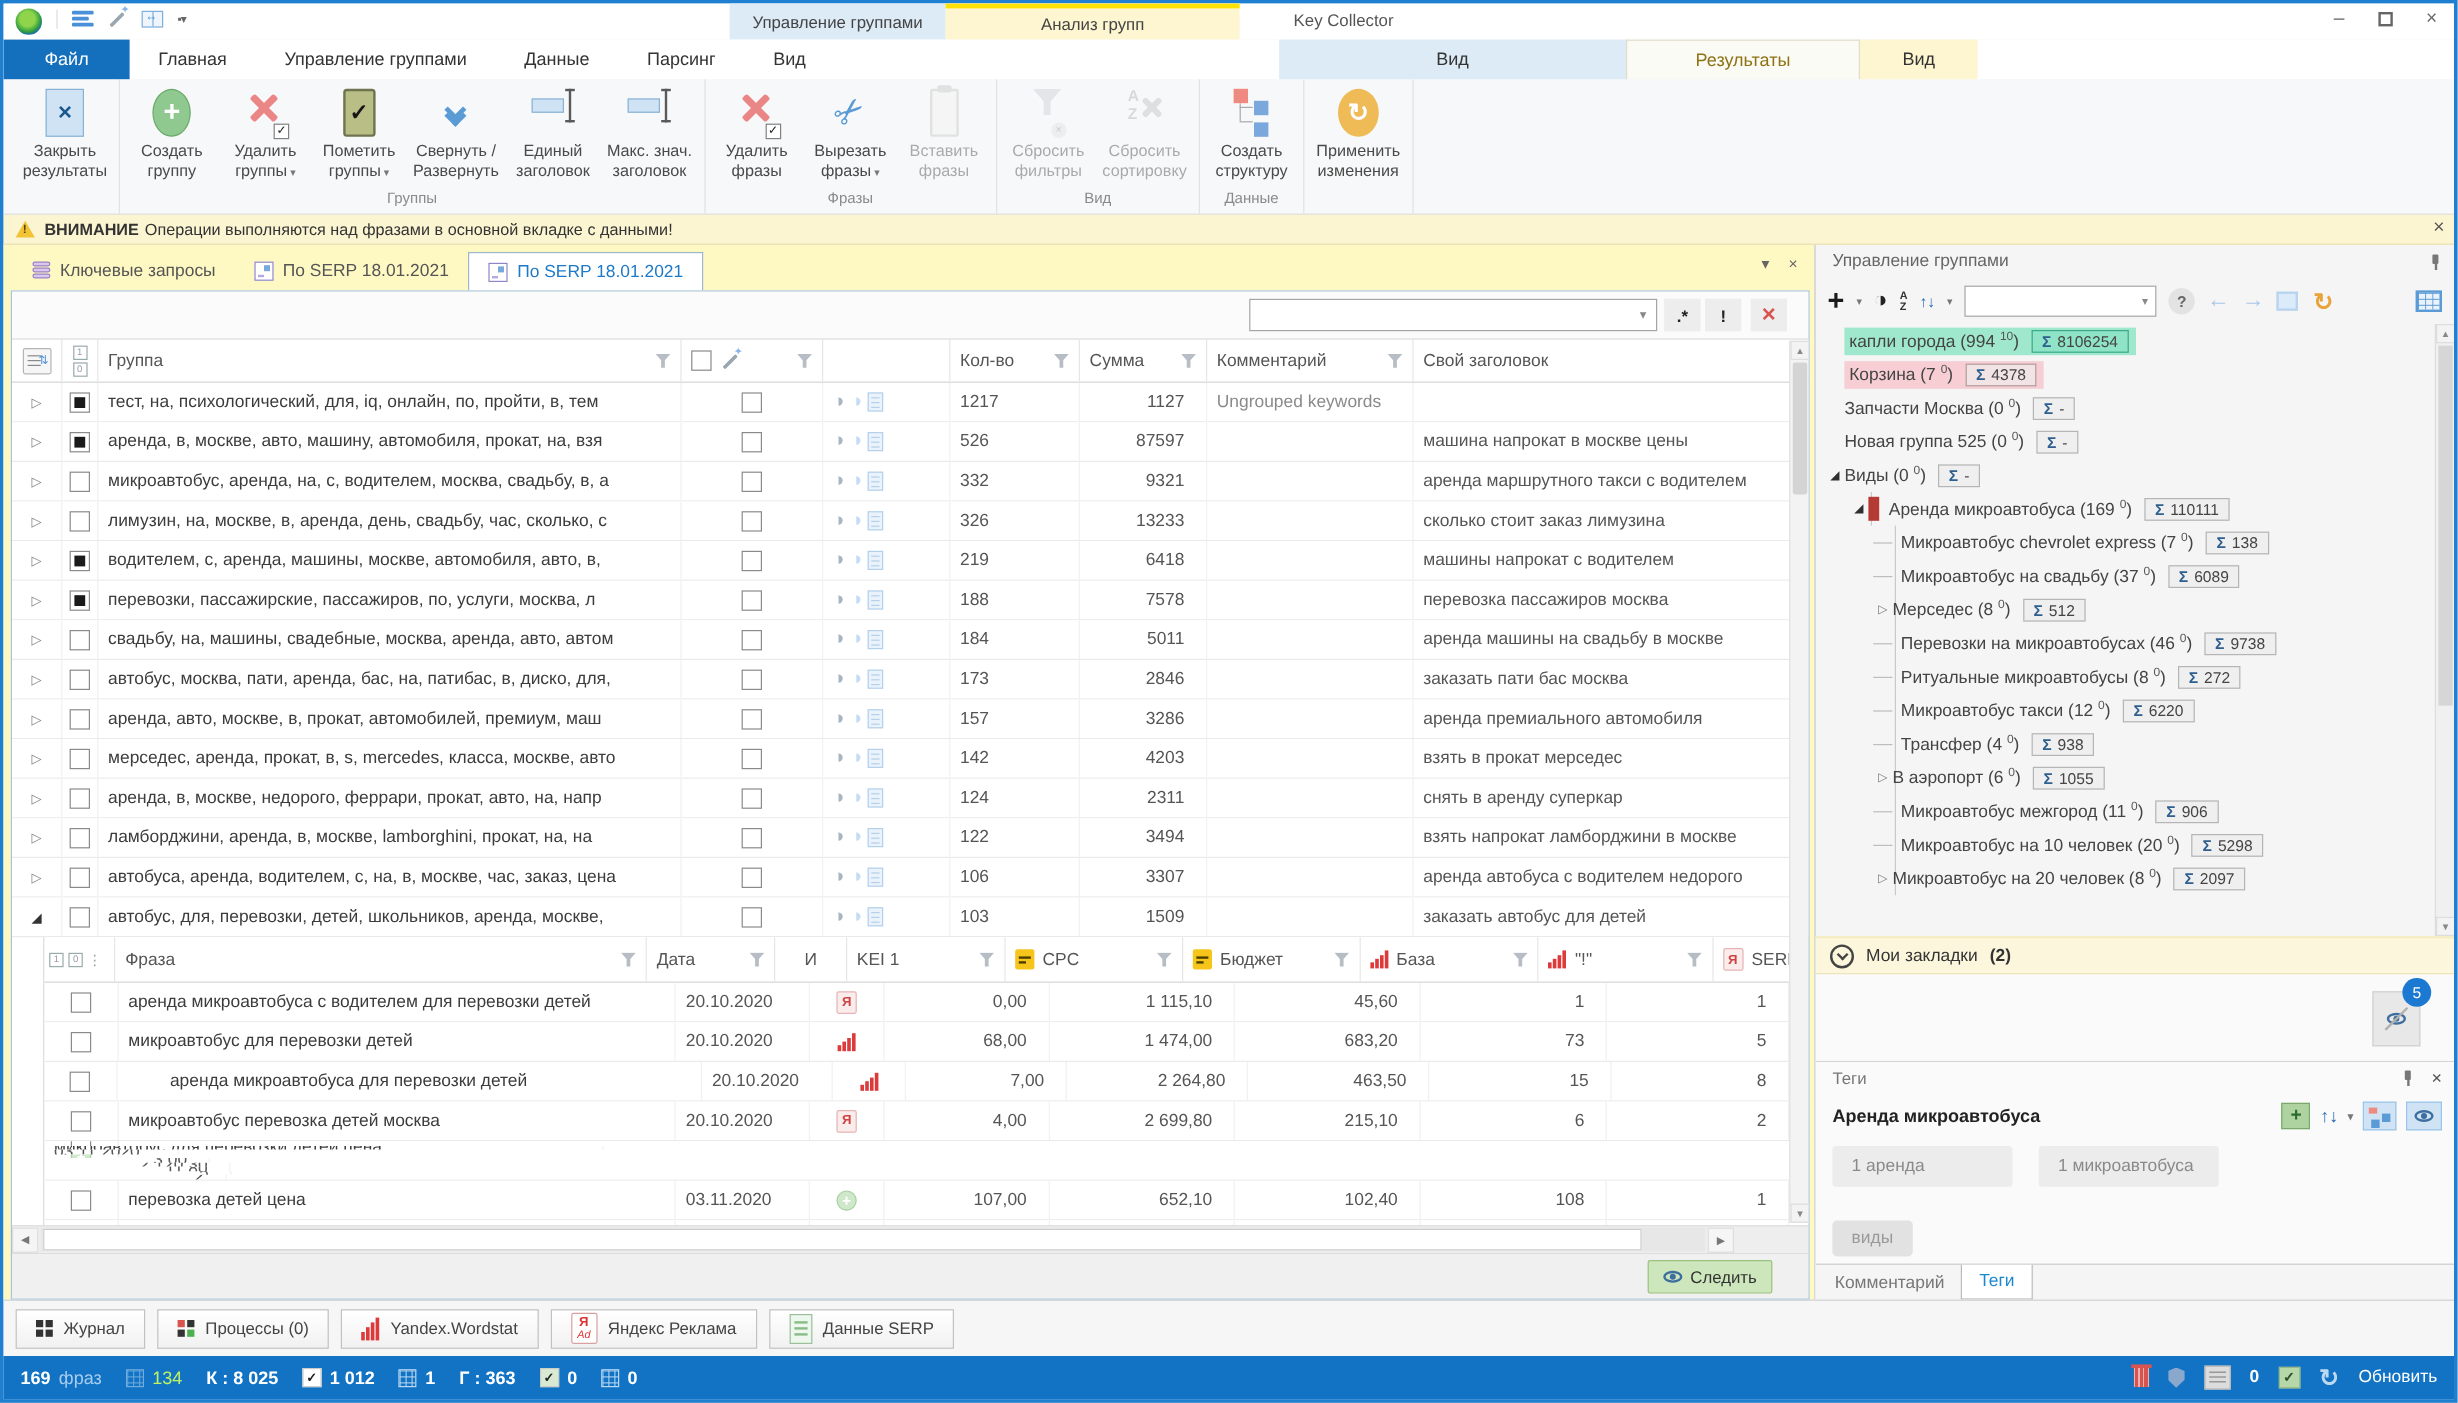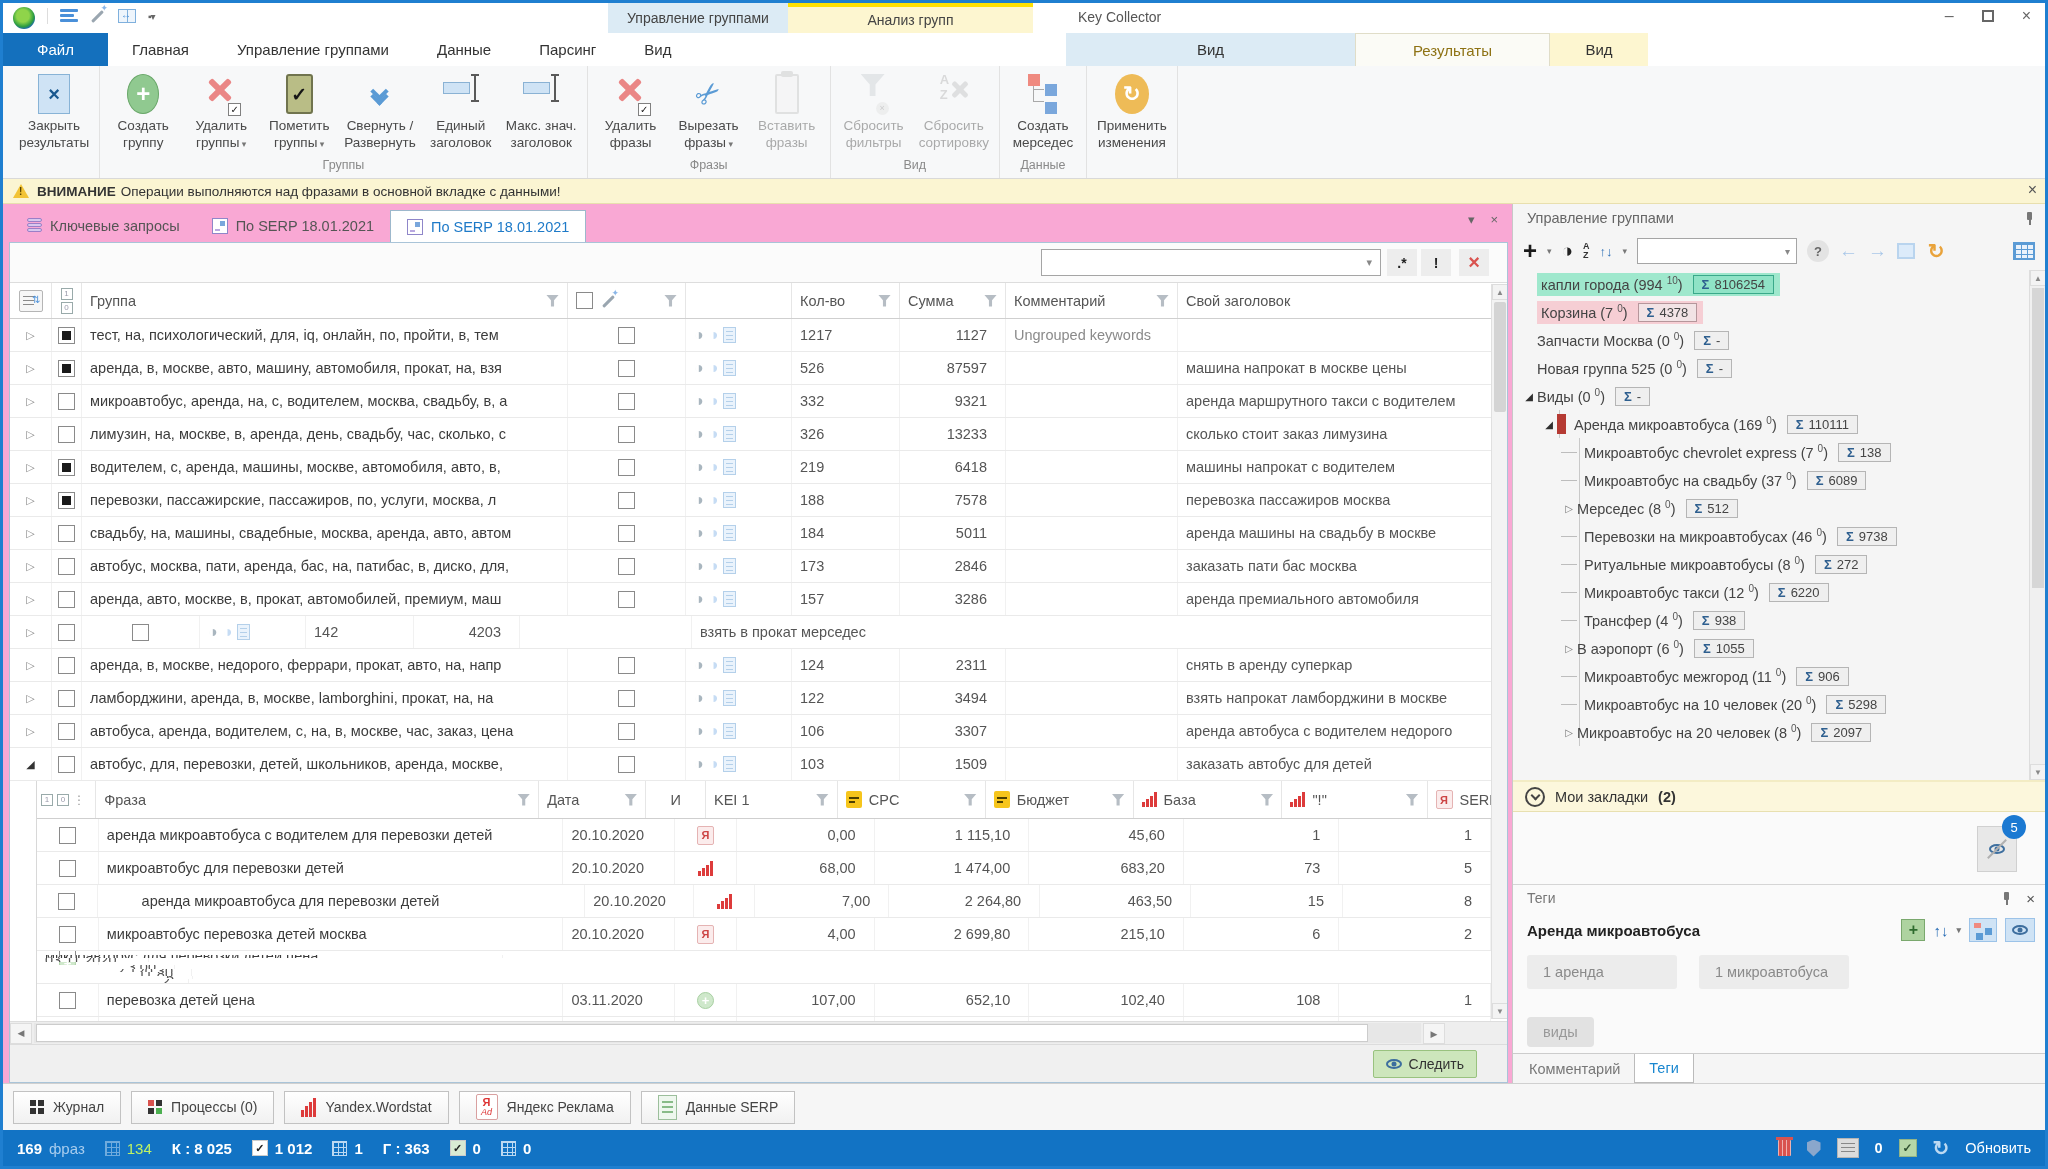--- a/index.html
+++ b/index.html
@@ -84,21 +84,21 @@
 .ic-structure .h2{left:6px;top:27px;width:11px;height:1px}
 .ic-refresh-orange{width:34px;height:34px;border-radius:50%;background:#eebb57;color:#fff;font-size:21px;font-weight:bold;display:flex;align-items:center;justify-content:center}
 
 .warnbar{height:25px;background:#fbf5d2;border-bottom:1px solid #e8dfae;display:flex;align-items:center;padding-left:10px;font-size:13.5px;color:#333;flex:none;position:relative}
 .warn-tri{width:0;height:0;border-left:8px solid transparent;border-right:8px solid transparent;border-bottom:14px solid #f2c335;position:relative;margin-right:8px}
 .warn-tri::after{content:"!";position:absolute;left:-2px;top:2px;font-size:10px;font-weight:bold;color:#5a4500}
 .warnbar b{margin-right:5px}
 .warn-close{position:absolute;right:8px;top:2px;font-size:16px;color:#555;cursor:pointer}
 
 .workspace{flex:1;display:flex;min-height:0;background:#e9e9e9}
-.main{width:1509px;display:flex;flex-direction:column;min-height:0;background:#f9a8d4}
+.main{width:1509px;display:flex;flex-direction:column;min-height:0;background:#fef9c3}
 
 .doctabs{height:38px;display:flex;align-items:flex-end;padding-left:8px;position:relative;flex:none}
 .dtab{display:flex;align-items:center;gap:8px;height:32px;padding:0 16px;font-size:14.5px;color:#555;cursor:pointer}
 .dtab.active{background:#fff;border:1px solid #9db8cc;border-bottom:none;color:#1e7ac8}
 .ic-database{width:15px;height:17px;display:flex;flex-direction:column;gap:1px}
 .ic-database i{height:4px;background:#d8c8ee;border:1px solid #9b7fc7;border-radius:3px}
 .ic-serp{width:16px;height:16px;border:1px solid #8f86c9;background:#fff;position:relative}
 .ic-serp::before{content:"";position:absolute;right:2px;top:2px;width:5px;height:5px;background:#7aa7dc}
 .ic-serp::after{content:"";position:absolute;left:2px;bottom:2px;width:5px;height:2px;background:#b9a8e0}
 .dt-right{position:absolute;right:14px;top:8px;display:flex;gap:16px;color:#666;font-size:13px}
@@ -427,21 +427,21 @@
             <div class="ric ic-structure">
               <i class="sq r"></i>
               <i class="sq b1"></i>
               <i class="sq b2"></i>
               <i class="sl v"></i>
               <i class="sl h1"></i>
               <i class="sl h2"></i>
             </div>
             <div class="rlab">
               <div>Создать</div>
-              <div>мерседес</div>
+              <div>структуру</div>
             </div>
           </div>
         </div>
         <div class="rglabel">Данные</div>
       </div>
       <div class="rgroup">
         <div class="rrow">
           <div class="rbtn">
             <div class="ric ic-refresh-orange">↻</div>
             <div class="rlab">
@@ -719,20 +719,21 @@
               <div class="gc" style="width: 172px; color: rgb(138, 138, 138);"></div>
               <div class="gc" style="flex: 1 1 0%; border-right: none; color: rgb(85, 85, 85);">аренда премиального автомобиля</div>
             </div>
             <div class="grow" style="height: 33px;">
               <div class="gc" style="width: 42px; justify-content: center;">
                 <span class="texpand">▷</span>
               </div>
               <div class="gc" style="width: 30px; justify-content: center; padding: 0px;">
                 <span class="cb"></span>
               </div>
+              <div class="gc" style="width: 486px;">мерседес, аренда, прокат, в, s, mercedes, класса, москве, авто</div>
               <div class="gc" style="width: 118px; justify-content: center;">
                 <span class="cb"></span>
               </div>
               <div class="gc" style="width: 106px; gap: 5px;">
                 <span class="moon1">◑</span>
                 <span class="moon2">◑</span>
                 <span class="mdoc"></span>
               </div>
               <div class="gc num" style="width: 108px;">142</div>
               <div class="gc numr" style="width: 106px;">4203</div>

